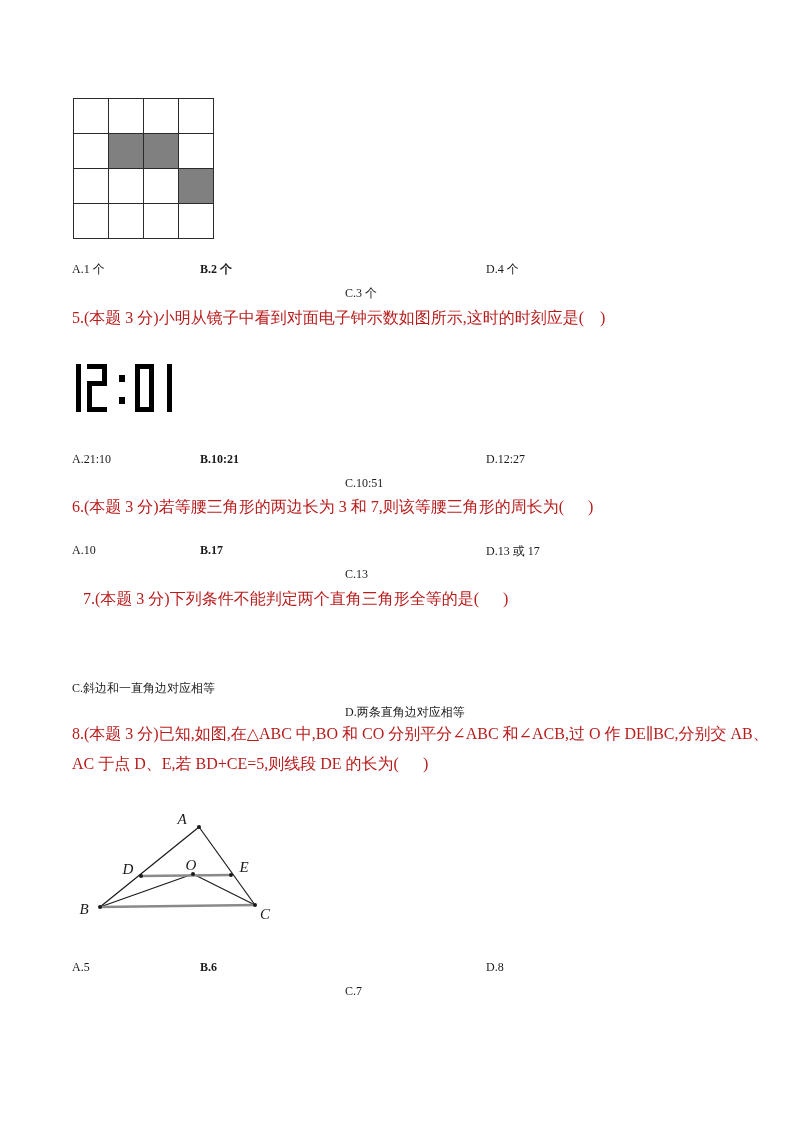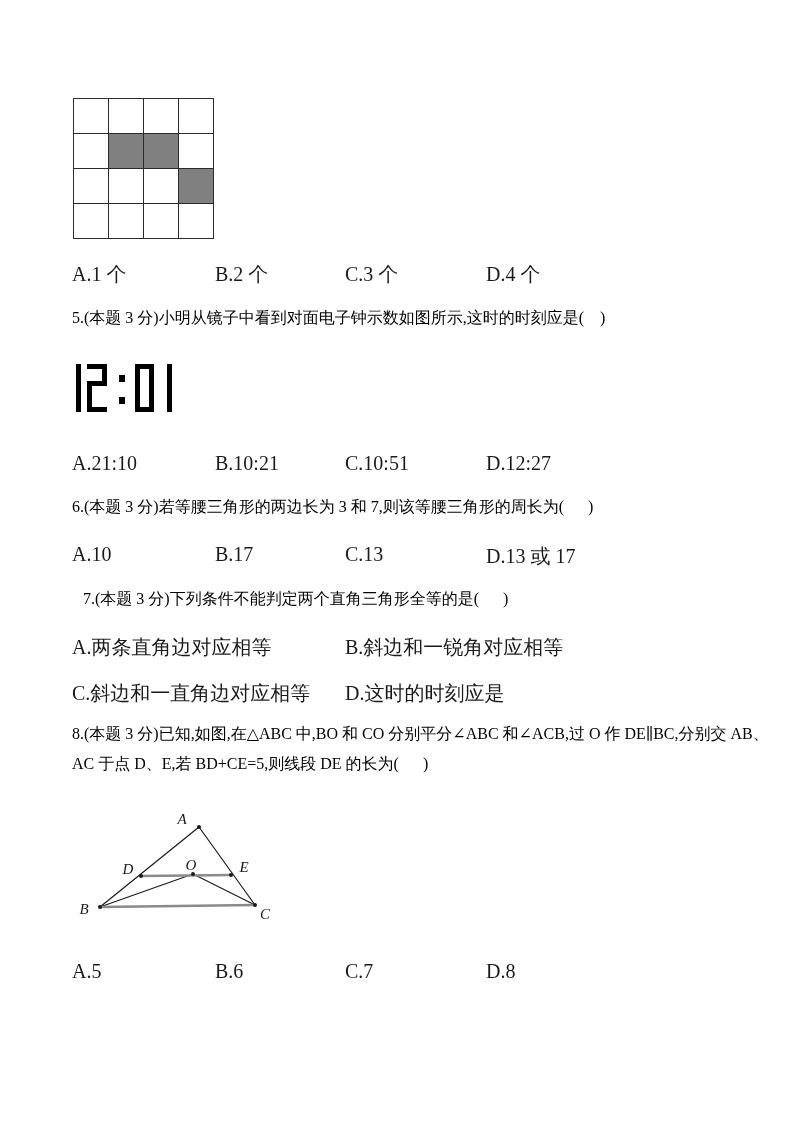--- a/index.html
+++ b/index.html
@@ -10,27 +10,27 @@
     background:#ffffff;
     font-family:"Liberation Serif","DejaVu Serif",serif;
     color:#1a1a1a;
     overflow:hidden;
   }
   .txt{
     position:absolute;
     font-size:16px;
     line-height:20px;
     white-space:pre;
-    color:#000000;
+    color:#b91c1c;
   }
   .opt-row{position:absolute;left:0;top:0;width:100%;height:20px;}
-  .opt{position:absolute;font-size:20px;white-space:pre;}
+  .opt{position:absolute;font-size:12px;white-space:pre;}
   .opt.c1{left:72px;}
-  .opt.c2{left:215px;}
-  .opt.c3{left:345px;}
+  .opt.c2{left:200px;font-weight:bold;}
+  .opt.c3{left:345px;margin-top:24px;}
   .opt.c4{left:486px;}
   .grid-fig{
     position:absolute;left:73px;top:98px;
     display:grid;
     grid-template-columns:repeat(4,35px);
     grid-auto-rows:35px;
     border-top:1px solid #2b2b2b;
     border-left:1px solid #2b2b2b;
   }
   .grid-fig .cell{
@@ -112,27 +112,23 @@
 
   <div class="txt" style="left:72px;top:497px;text-align:right;">6.(本题 3 分)若等腰三角形的两边长为 3 和 7,则该等腰三角形的周长为(      )</div>
   <div class="opt-row" style="top:543px;">
     <span class="opt c1">A.10</span>
     <span class="opt c2">B.17</span>
     <span class="opt c3">C.13</span>
     <span class="opt c4">D.13 或 17</span>
   </div>
 
   <div class="txt" style="left:72px;top:589px;margin-left:11px;">7.(本题 3 分)下列条件不能判定两个直角三角形全等的是(      )</div>
-  <div class="opt-row" style="top:634px;">
-    <span class="opt c1">A.两条直角边对应相等</span>
-    <span class="opt c3">B.斜边和一锐角对应相等</span>
-  </div>
   <div class="opt-row" style="top:680px;">
     <span class="opt c1">C.斜边和一直角边对应相等</span>
-    <span class="opt c3">D.这时的时刻应是</span>
+    <span class="opt c3">D.两条直角边对应相等</span>
   </div>
 
   <div class="txt" style="left:72px;top:724px;">8.(本题 3 分)已知,如图,在△ABC 中,BO 和 CO 分别平分∠ABC 和∠ACB,过 O 作 DE∥BC,分别交 AB、</div>
   <div class="txt" style="left:72px;top:754px;">AC 于点 D、E,若 BD+CE=5,则线段 DE 的长为(      )</div>
 
   <svg class="geo-svg" width="230" height="140" viewBox="0 0 230 140">
 
     <line x1="129" y1="27" x2="30" y2="107" stroke="#1a1a1a" stroke-width="1.2"></line>
     <line x1="129" y1="27" x2="185" y2="105" stroke="#1a1a1a" stroke-width="1.2"></line>
     <line x1="30" y1="107" x2="123" y2="74" stroke="#1a1a1a" stroke-width="1.2"></line>

